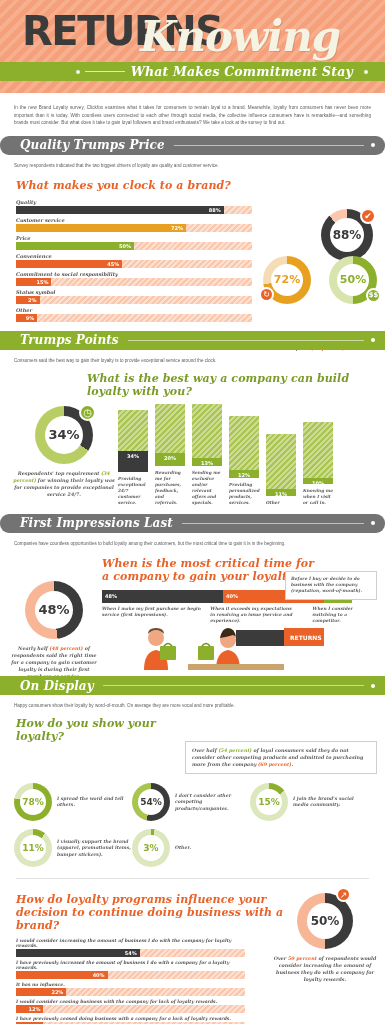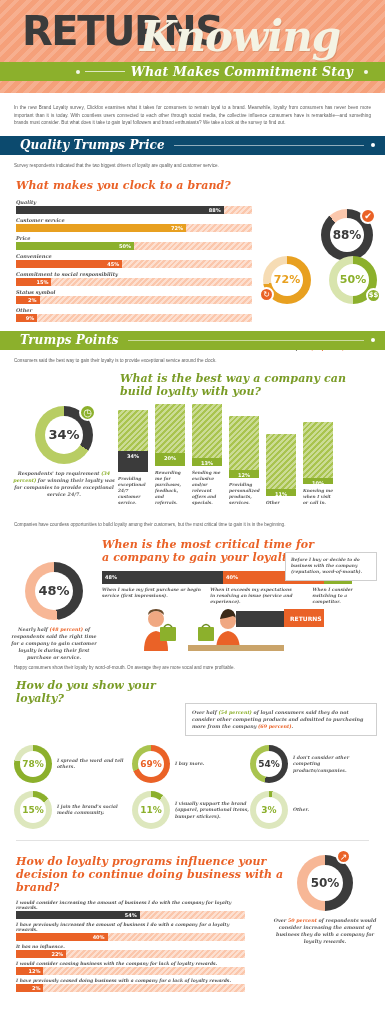--- a/index.html
+++ b/index.html
@@ -72,21 +72,21 @@
 
   
   .banner {
     height: 19px;
     display: flex;
     align-items: center;
     padding-left: 20px;
     padding-right: 10px;
     position: relative;
   }
-  .banner.orange { background: #0c4a6e; }
+  .banner.orange { background: #737373; border-radius: 9px; }
   .banner.green  { background: #8cb02c; }
   .banner h2 {
     font-family: "DejaVu Serif", serif;
     font-style: italic;
     font-weight: bold;
     font-size: 12px;
     color: #ffffff;
     letter-spacing: .1px;
     white-space: nowrap;
   }
@@ -170,21 +170,21 @@
     font-family: "DejaVu Serif", serif;
     font-style: italic; font-weight: bold;
     font-size: 4.8px; line-height: 7px;
     color: #5d5d5d; text-align: center;
   }
   .cap .hl { color: #ea6227; }
   .cap .hlg { color: #8cb02c; }
 
   
   .sec2 { position: relative; padding-bottom: 8px; }
-  .sec2 .q-head { padding: 6px 8px 0 120px; }
+  .sec2 .q-head { padding: 6px 8px 0 77px; margin-left: 10px; }
   .vbars { display: flex; padding: 6px 8px 0 118px; gap: 7px; align-items: flex-end; }
   .vbar-col { width: 30px; }
   .vbar {
     position: relative;
     height: 62px;
     background-color: #a9c44f;
     background-image: repeating-linear-gradient(
       -45deg, rgba(255,255,255,0.40) 0 2px, rgba(255,255,255,0) 2px 4px);
     display: flex; flex-direction: column; justify-content: flex-end;
   }
@@ -447,20 +447,25 @@
         <div class="vbar">
           <div class="vbar-fill green" style="height:10%">
             <span>10%</span>
           </div>
         </div>
         <div class="vbar-cap">Knowing me when I visit or call in.</div>
       </div>
     </div>
   </div>
 
+  <div class="banner orange">
+    <h2>First Impressions Last</h2>
+    <span class="rule"></span>
+    <span class="enddot"></span>
+  </div>
   <p class="sec-lead">Companies have countless opportunities to build loyalty among their customers, but the most critical time to gain it is in the beginning.</p>
 
   <div class="sec3">
     <div class="q-head q-orange">When is the most critical time for a company to gain your loyalty?</div>
 
     <div class="sec3-left">
       <div class="donut" style="margin:0 auto; width:58px; height:58px; position:relative;
                   background: conic-gradient(#3b3b3b 0% 48%, #f7b796 48% 100%);">
         <div class="hole" style="left:10px;top:10px;right:10px;bottom:10px;font-size:13px;color:#3b3b3b;">48%</div>
       </div>
@@ -512,46 +517,44 @@
 
         <rect x="188" y="38" width="96" height="6" fill="#caa46a"></rect>
 
         <rect x="236" y="4" width="48" height="16" fill="#3b3b3b"></rect>
         <rect x="284" y="2" width="40" height="18" fill="#ea6227"></rect>
         <text x="290" y="14" font-family="DejaVu Sans, sans-serif" font-size="6" font-weight="bold" fill="#ffffff">RETURNS</text>
       </svg>
     </div>
   </div>
 
+  <div class="banner green">
+    <h2>On Display</h2>
+    <span class="rule"></span>
+    <span class="enddot"></span>
+  </div>
   <p class="sec-lead">Happy consumers show their loyalty by word-of-mouth. On average they are more vocal and more profitable.</p>
 
   <div class="sec4">
     <div class="q-head q-green" style="padding:6px 0 0 16px; width:180px;">How do you show your loyalty?</div>
 
     <div class="callout">
       <span>Over half </span><span class="hl" style="color:#8cb02c">(54 percent)</span><span> of loyal consumers said they do not consider other competing products and admitted to purchasing more from the company </span><span style="color:#ea6227">(69 percent)</span><span>.</span>
     </div>
 
     <div class="loyal-grid" style="margin-top:34px;align-items:flex-end;">
       <div class="loyal-item">
         <div class="donut" style="width:38px;height:38px;flex:0 0 38px;position:relative;
                     background: conic-gradient(#8cb02c 0% 78%, #dde7bd 78% 100%);">
           <div class="hole" style="left:6px;top:6px;right:6px;bottom:6px;font-size:9px;color:#8cb02c;">78%</div>
         </div>
         <div class="loyal-text">I spread the word and tell others.</div>
       </div>
       <div class="loyal-item">
         <div class="donut" style="width:38px;height:38px;flex:0 0 38px;position:relative;
-                    background: conic-gradient(#ea6227 0% 69%, #a9c44f 69% 100%);">
-          <div class="hole" style="left:6px;top:6px;right:6px;bottom:6px;font-size:9px;color:#ea6227;">69%</div>
-        </div>
-        <div class="loyal-text">I buy more.</div>
-      </div>
-      <div class="loyal-item">
-        <div class="donut" style="width:38px;height:38px;flex:0 0 38px;position:relative;
                     background: conic-gradient(#3b3b3b 0% 54%, #a9c44f 54% 100%);">
           <div class="hole" style="left:6px;top:6px;right:6px;bottom:6px;font-size:9px;color:#3b3b3b;">54%</div>
         </div>
         <div class="loyal-text">I don't consider other competing products/companies.</div>
       </div>
       <div class="loyal-item">
         <div class="donut" style="width:38px;height:38px;flex:0 0 38px;position:relative;
                     background: conic-gradient(#8cb02c 0% 15%, #dde7bd 15% 100%);">
           <div class="hole" style="left:6px;top:6px;right:6px;bottom:6px;font-size:9px;color:#8cb02c;">15%</div>
         </div>

